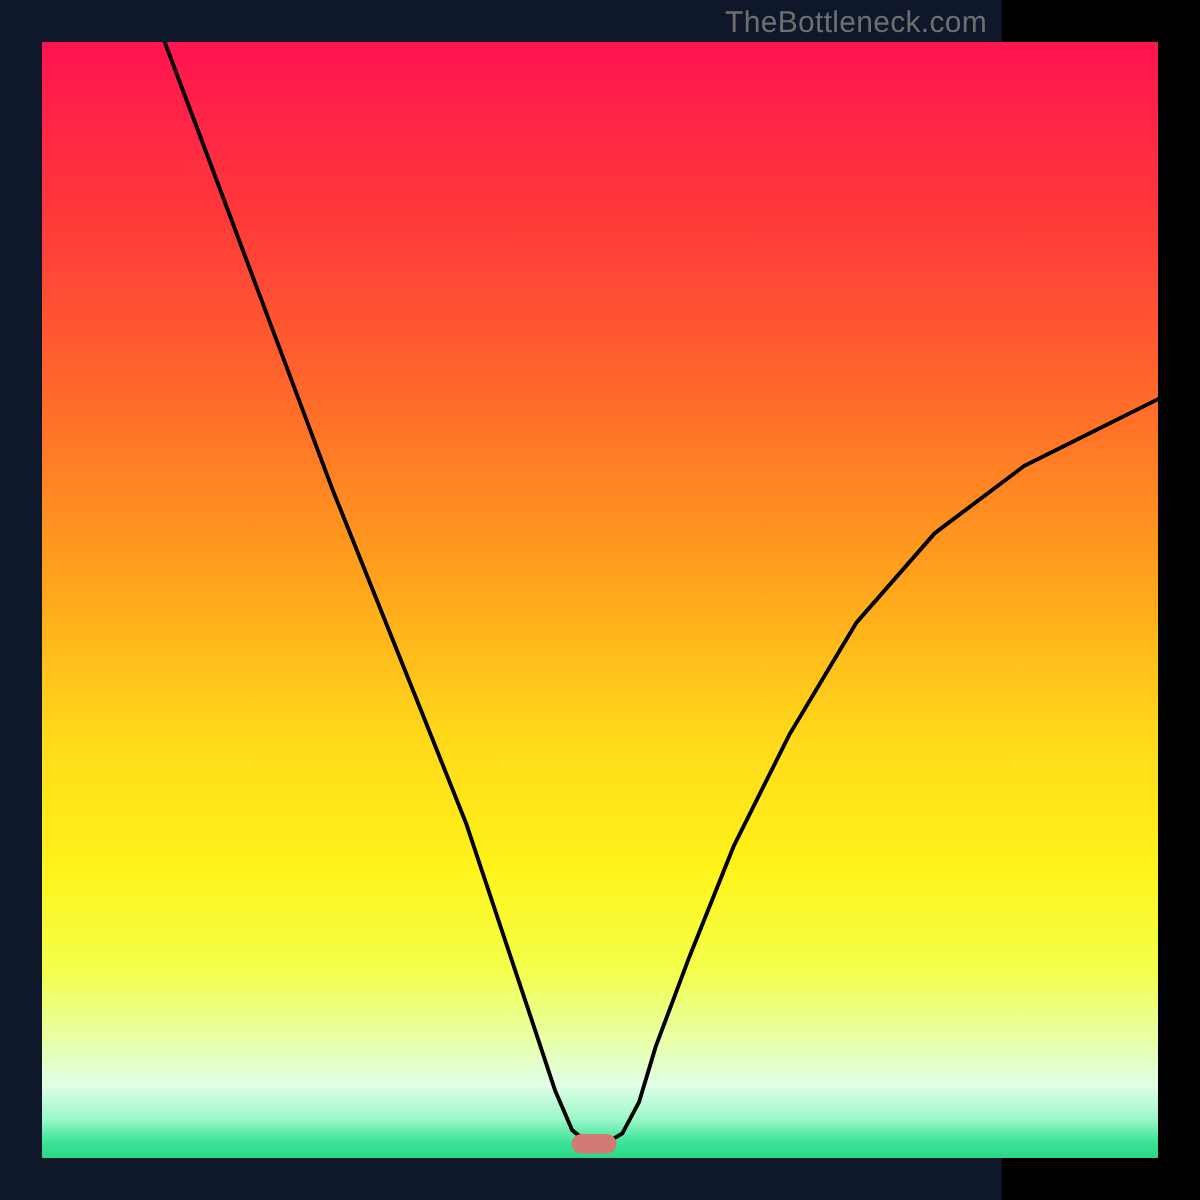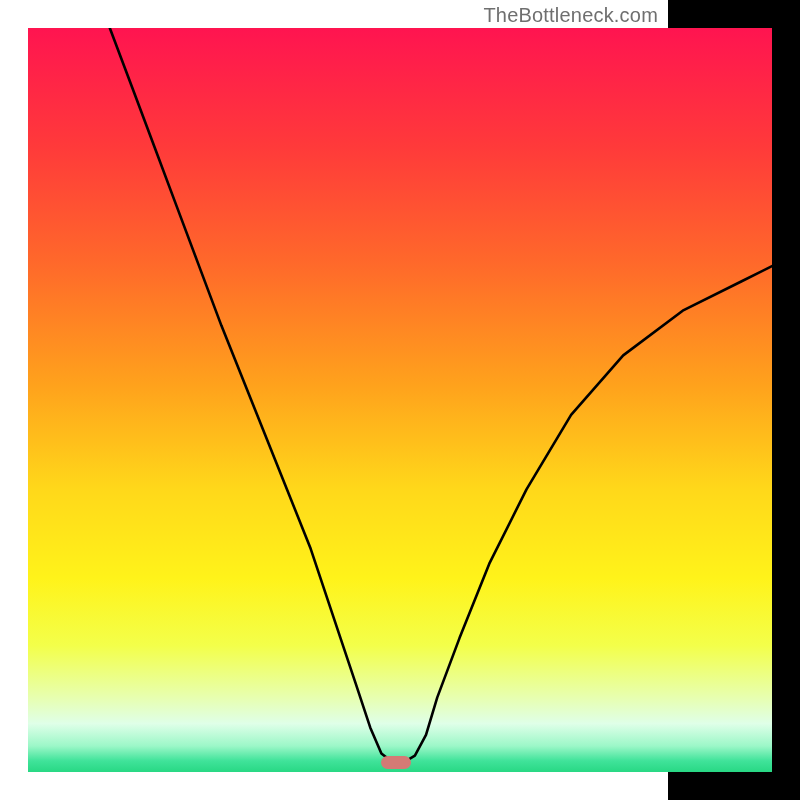--- a/index.html
+++ b/index.html
@@ -8,21 +8,21 @@
     width: 800px;
     height: 800px;
     background: #000;
     font-family: Arial, Helvetica, sans-serif;
     overflow: hidden;
   }
   .frame {
     position: relative;
     width: 668px;
     height: 800px;
-    background: #ffffff;
+    background: #0f172a;
   }
   .plot-area {
     position: absolute;
     left: 28px;
     top: 28px;
     width: 744px;
     height: 744px;
     overflow: hidden;
   }
   .gradient-bg {

